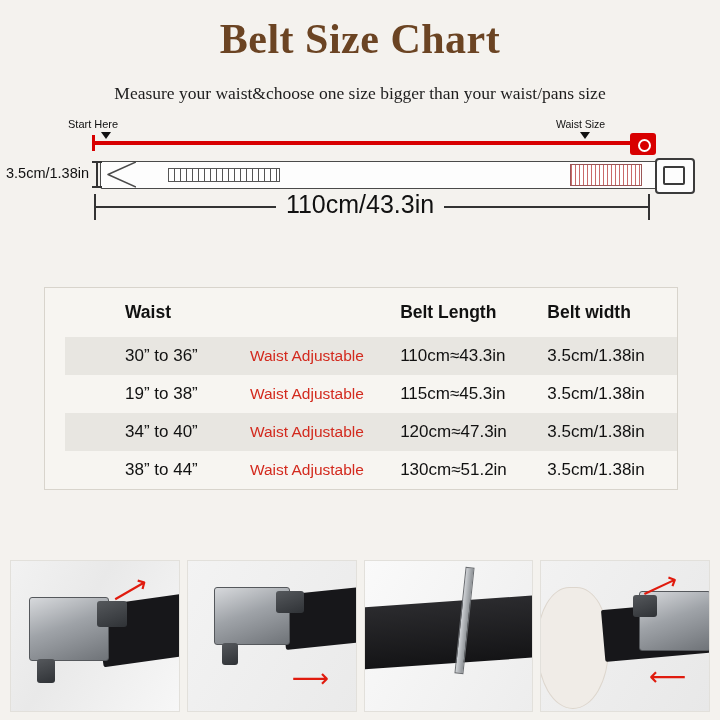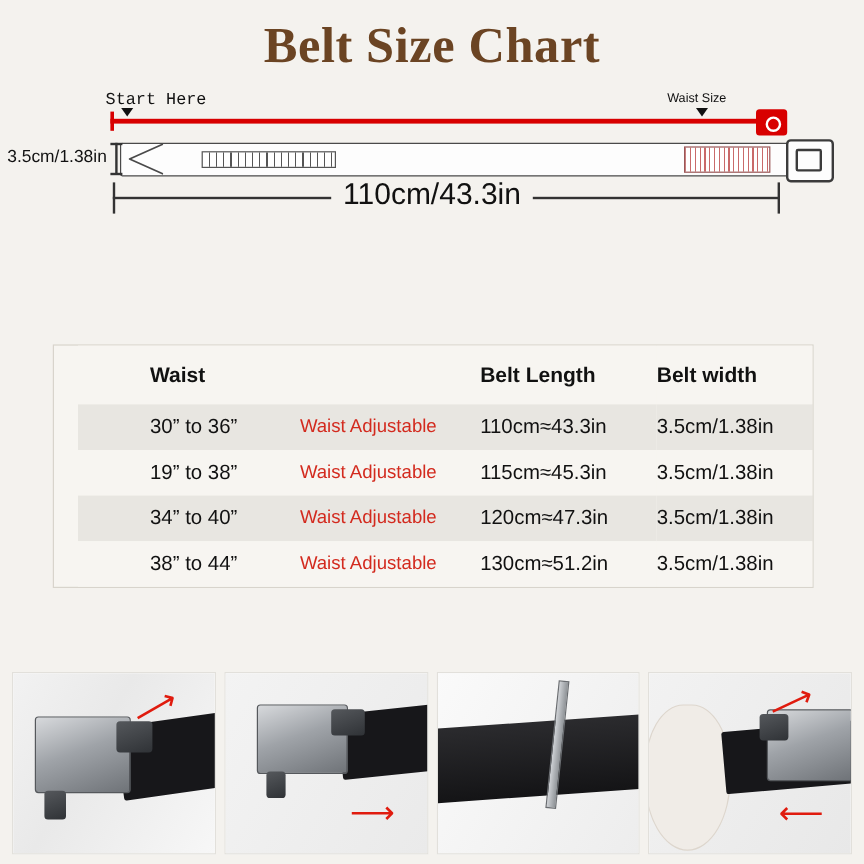--- a/index.html
+++ b/index.html
@@ -41,24 +41,24 @@
 
   
   .belt-area {
     position: relative;
     width: 720px;
     height: 120px;
     margin-top: 12px;
   }
   .lbl-start {
     position: absolute;
-    left: 88px;
+    left: 68px;
     top: 2px;
-    font-family: Liberation Mono, monospace;
-    font-size: 14px;
+    font-family: Liberation Sans, sans-serif;
+    font-size: 11px;
     color: #111;
   }
   .lbl-waist {
     position: absolute;
     left: 556px;
     top: 2px;
     font-family: "Liberation Sans", sans-serif;
     font-size: 10.5px;
     color: #111;
   }
@@ -347,20 +347,21 @@
     background: linear-gradient(90deg, #cfd2d6, #8e9296);
     border: 1px solid #6a6d71;
   }
 </style>
 </head>
 <body>
 
 <div class="page">
 
   <div class="title">Belt Size Chart</div>
+  <div class="subtitle">Measure your waist&amp;choose one size bigger than your waist/pans size</div>
 
   <div class="belt-area">
 
     <div class="lbl-start">Start Here</div>
     <div class="tri start"></div>
 
     <div class="lbl-waist">Waist Size</div>
     <div class="tri waist"></div>
 
     <div class="redline-cap-l"></div>

